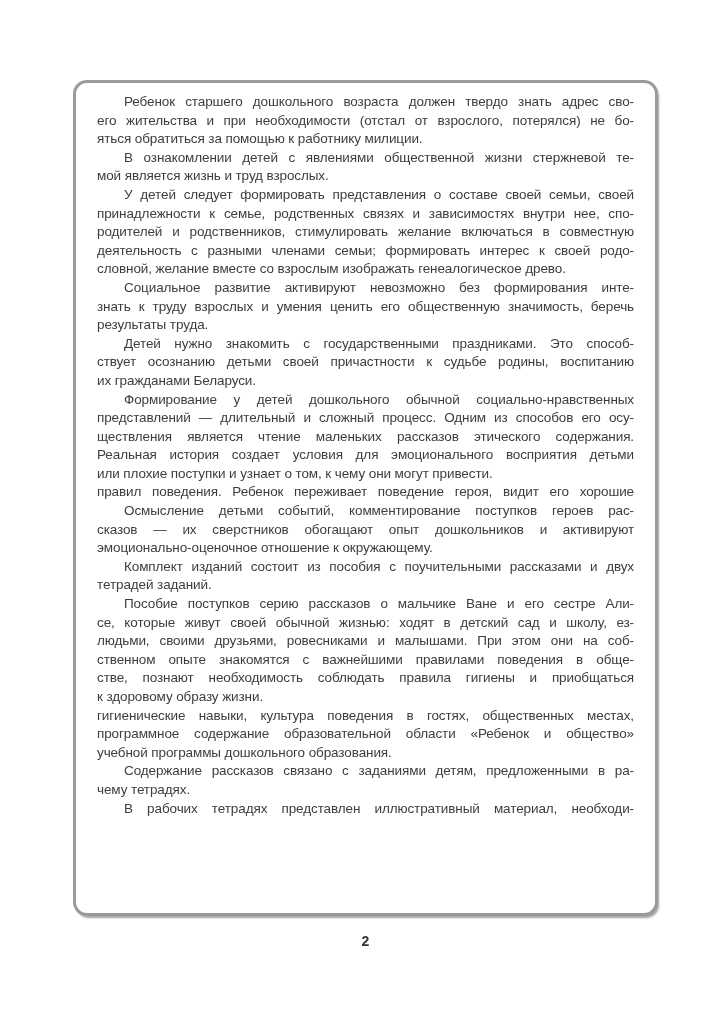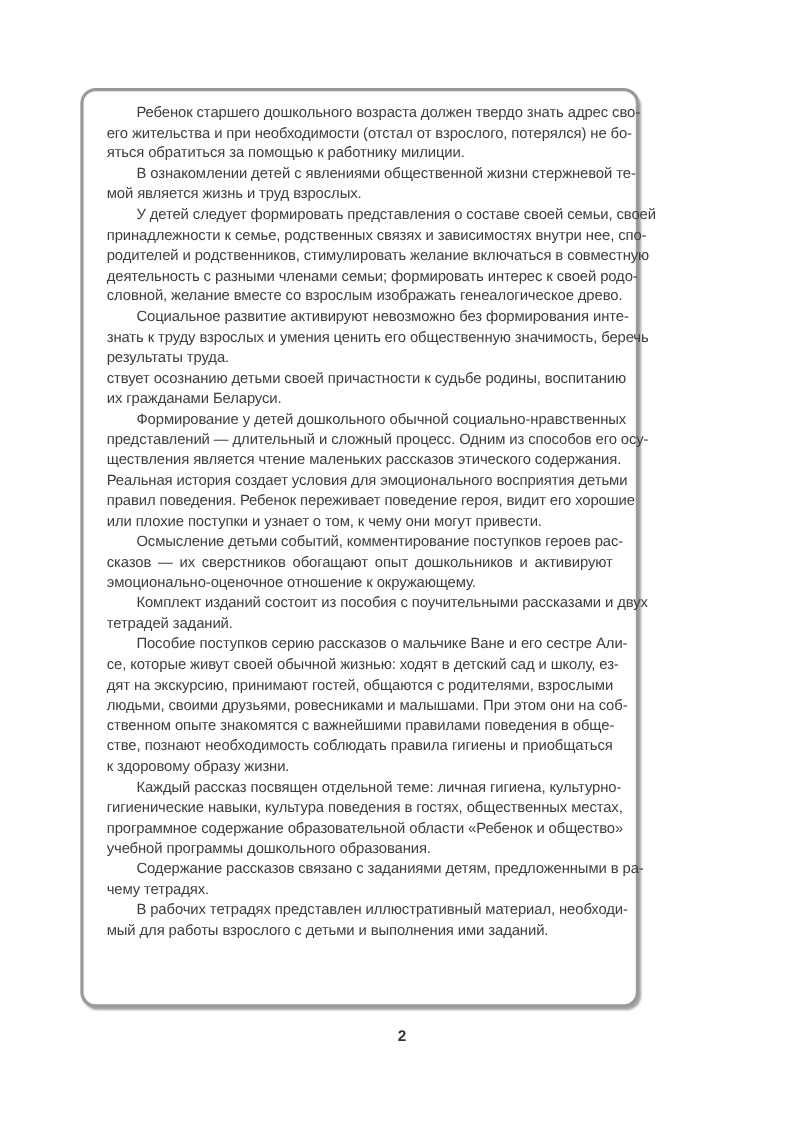--- a/index.html
+++ b/index.html
@@ -11,21 +11,21 @@
     height: 1024px;
     background: #ffffff;
     position: relative;
     font-family: "Liberation Sans", sans-serif;
     overflow: hidden;
   }
   .text-frame {
     position: absolute;
     left: 73px;
     top: 80px;
-    width: 508px;
+    width: 585px;
     height: 836px;
     box-sizing: border-box;
     border: 3px solid var(--frame-border, #9a9a9a);
     border-radius: 14px;
     padding: 10px 21px 0 21px;
     background: #ffffff;
     box-shadow: 2px 3px 2px -1px rgba(90, 90, 90, 0.55);
   }
   .paragraph {
     margin: 0;
@@ -75,59 +75,57 @@
         <div class="line fill">родителей и родственников, стимулировать желание включаться в совместную</div>
         <div class="line fill">деятельность с разными членами семьи; формировать интерес к своей родо-</div>
         <div class="line">словной, желание вместе со взрослым изображать генеалогическое древо.</div>
       </div>
       <div class="paragraph">
         <div class="line fill first">Социальное развитие активируют невозможно без формирования инте-</div>
         <div class="line fill">знать к труду взрослых и умения ценить его общественную значимость, беречь</div>
         <div class="line">результаты труда.</div>
       </div>
       <div class="paragraph">
+        <div class="line fill first">Детей нужно знакомить с государственными праздниками. Это способ-</div>
         <div class="line fill">ствует осознанию детьми своей причастности к судьбе родины, воспитанию</div>
         <div class="line">их гражданами Беларуси.</div>
       </div>
       <div class="paragraph">
         <div class="line fill first">Формирование у детей дошкольного обычной социально-нравственных</div>
         <div class="line fill">представлений — длительный и сложный процесс. Одним из способов его осу-</div>
         <div class="line fill">ществления является чтение маленьких рассказов этического содержания.</div>
         <div class="line fill">Реальная история создает условия для эмоционального восприятия детьми</div>
+        <div class="line">или плохие поступки и узнает о том, к чему они могут привести.</div>
         <div class="line fill">правил поведения. Ребенок переживает поведение героя, видит его хорошие</div>
-        <div class="line">или плохие поступки и узнает о том, к чему они могут привести.</div>
       </div>
       <div class="paragraph">
         <div class="line fill first">Осмысление детьми событий, комментирование поступков героев рас-</div>
         <div class="line fill">сказов — их сверстников обогащают опыт дошкольников и активируют</div>
         <div class="line">эмоционально-оценочное отношение к окружающему.</div>
       </div>
       <div class="paragraph">
         <div class="line fill first">Комплект изданий состоит из пособия с поучительными рассказами и двух</div>
         <div class="line">тетрадей заданий.</div>
       </div>
       <div class="paragraph">
         <div class="line fill first">Пособие поступков серию рассказов о мальчике Ване и его сестре Али-</div>
         <div class="line fill">се, которые живут своей обычной жизнью: ходят в детский сад и школу, ез-</div>
-        <div class="line fill">дят на экскурсию, принимают гостей, общаются с родителями, взрослыми</div>
         <div class="line fill">людьми, своими друзьями, ровесниками и малышами. При этом они на соб-</div>
         <div class="line fill">ственном опыте знакомятся с важнейшими правилами поведения в обще-</div>
         <div class="line fill">стве, познают необходимость соблюдать правила гигиены и приобщаться</div>
         <div class="line">к здоровому образу жизни.</div>
       </div>
       <div class="paragraph">
-        <div class="line fill first">Каждый рассказ посвящен отдельной теме: личная гигиена, культурно-</div>
         <div class="line fill">гигиенические навыки, культура поведения в гостях, общественных местах,</div>
         <div class="line fill">программное содержание образовательной области «Ребенок и общество»</div>
         <div class="line">учебной программы дошкольного образования.</div>
       </div>
       <div class="paragraph">
         <div class="line fill first">Содержание рассказов связано с заданиями детям, предложенными в ра-</div>
         <div class="line">чему тетрадях.</div>
       </div>
       <div class="paragraph">
         <div class="line fill first">В рабочих тетрадях представлен иллюстративный материал, необходи-</div>
-        <div class="line">мый для работы взрослого с детьми и выполнения ими заданий.</div>
       </div>
     </div>
 </div>
 
 <div class="page-number">2</div>
 
 </body></html>

